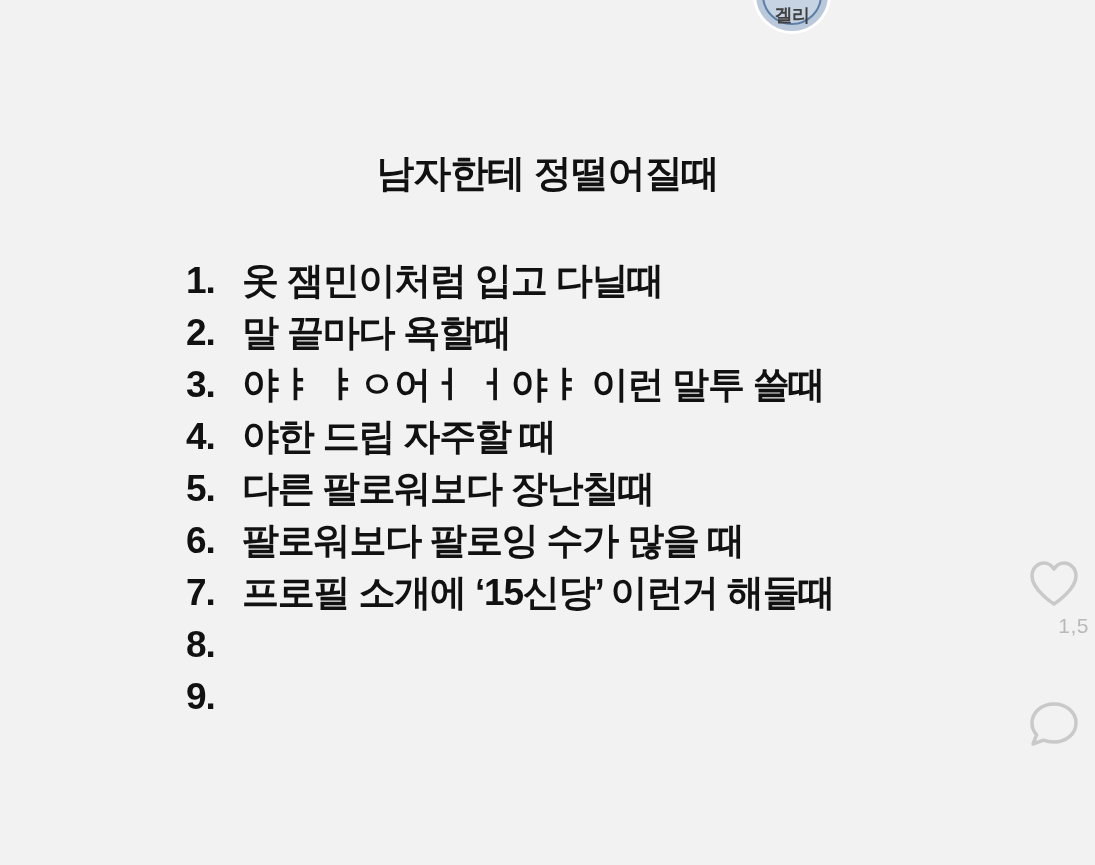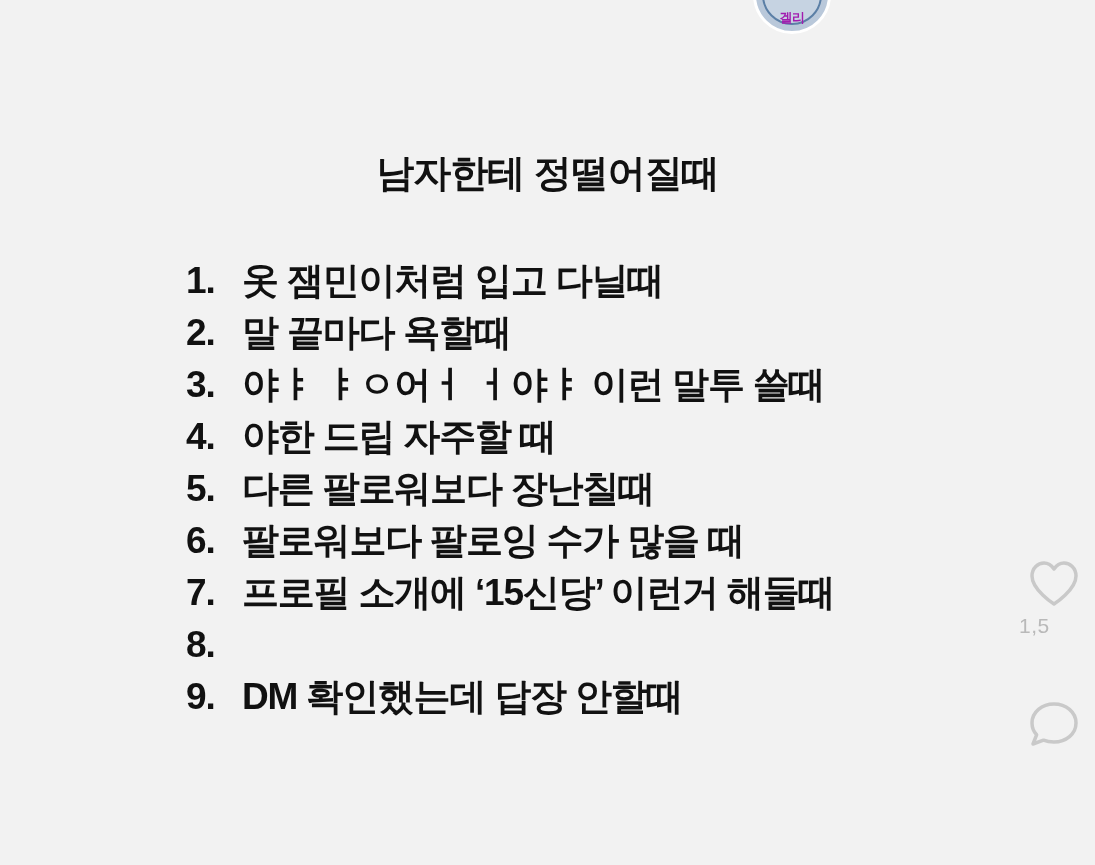--- a/index.html
+++ b/index.html
@@ -45,43 +45,43 @@
     background: #c6d3e2;
     border: 2px solid #5b7fa6;
     box-sizing: border-box;
   }
   .avatar-label {
     position: absolute;
     left: 0;
     right: 0;
     bottom: 4px;
     text-align: center;
-    font-size: 13px;
-    color: #a21caf;
+    font-size: 18px;
+    color: #404040;
     font-weight: bold;
     letter-spacing: -0.5px;
   }
   .handle {
     position: absolute;
     left: 872px;
     top: -1px;
     font-size: 26px;
     font-weight: bold;
     color: #2b2b2b;
     letter-spacing: -0.5px;
     white-space: nowrap;
   }
 
   
   .side-icons {
     position: absolute;
     right: 6px;
     top: 560px;
     width: 70px;
-    text-align: left;
+    text-align: right;
   }
   .heart-icon svg, .comment-icon svg {
     display: block;
     margin: 0 auto;
   }
   .like-count {
     margin-top: 6px;
     font-size: 21px;
     color: #b9b9b9;
     font-weight: 500;
@@ -190,16 +190,15 @@
     </div>
     <div class="list-item">
       <span class="item-num">7.</span>
       <span class="item-text">프로필 소개에 ‘15신당’ 이런거 해둘때</span>
     </div>
     <div class="list-item">
       <span class="item-num">8.</span>
     </div>
     <div class="list-item">
       <span class="item-num">9.</span>
-      <span class="item-text">DM 확인했는데 답장 안할때</span>
     </div>
   </div>
 </div>
 
 </body></html>

